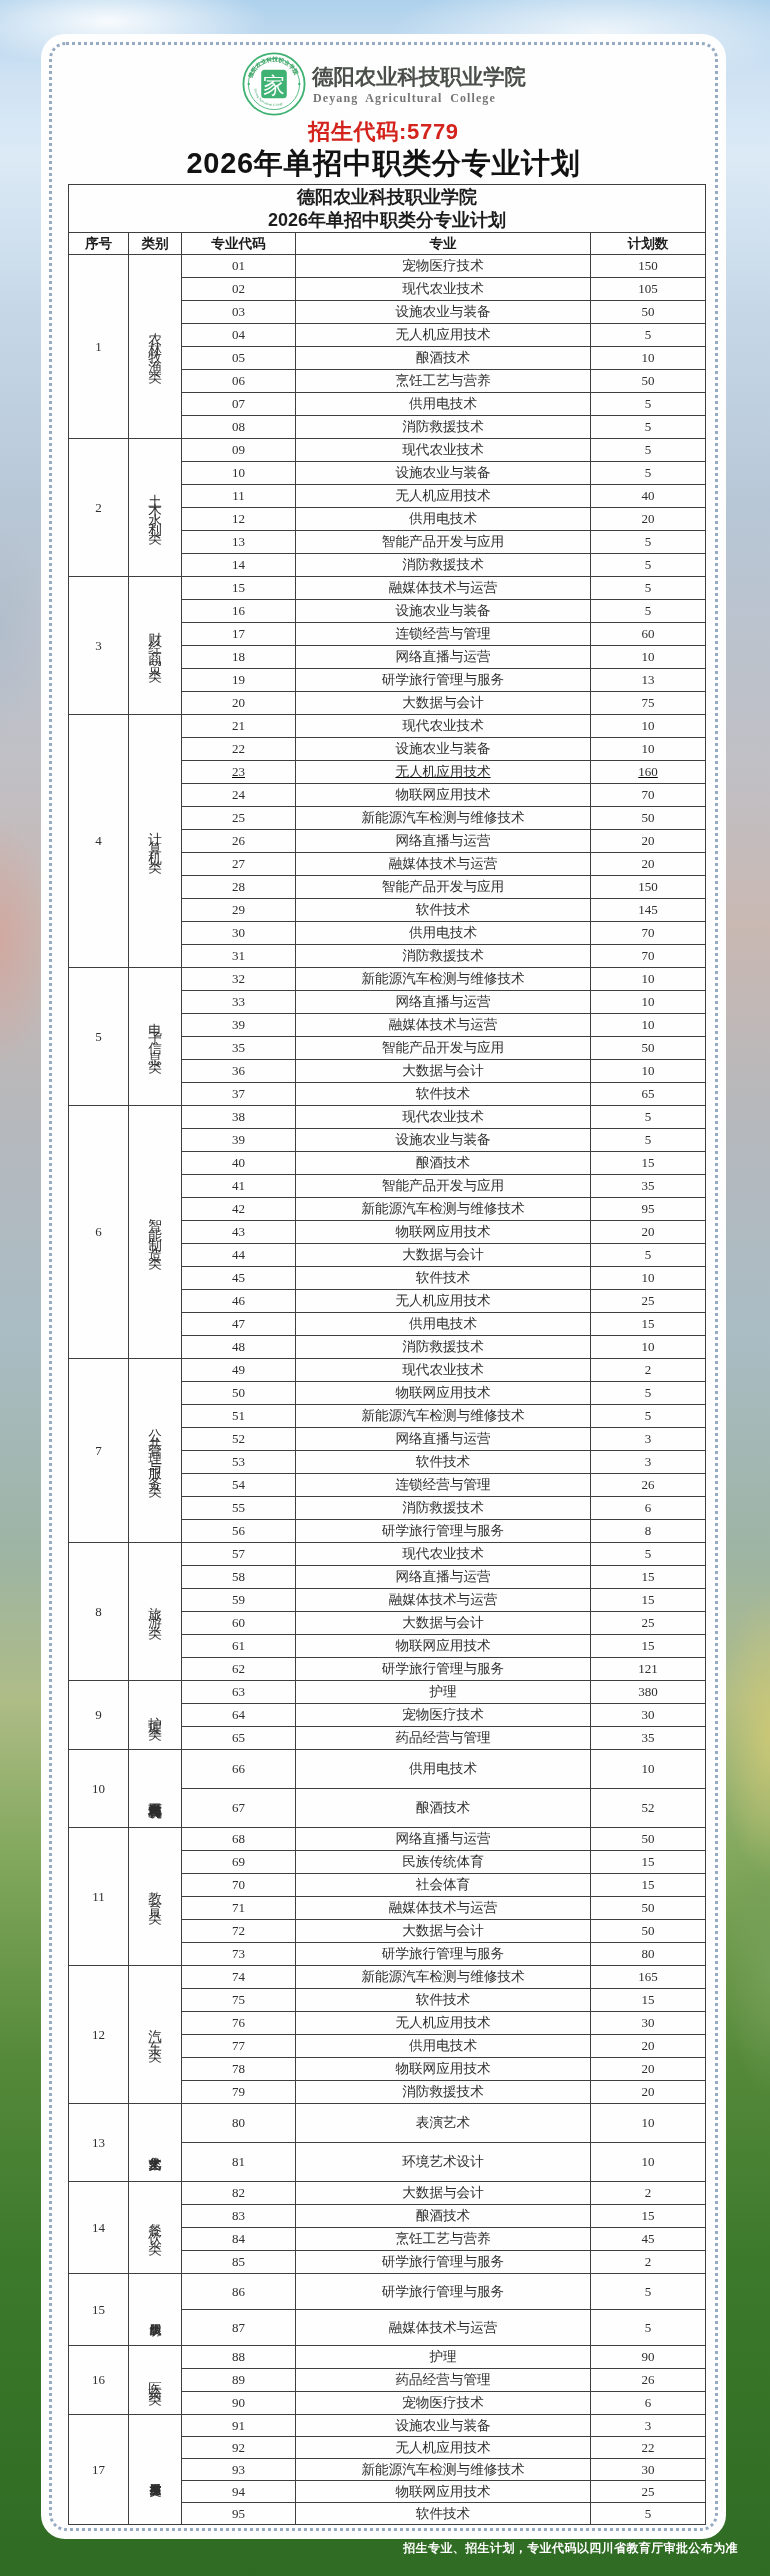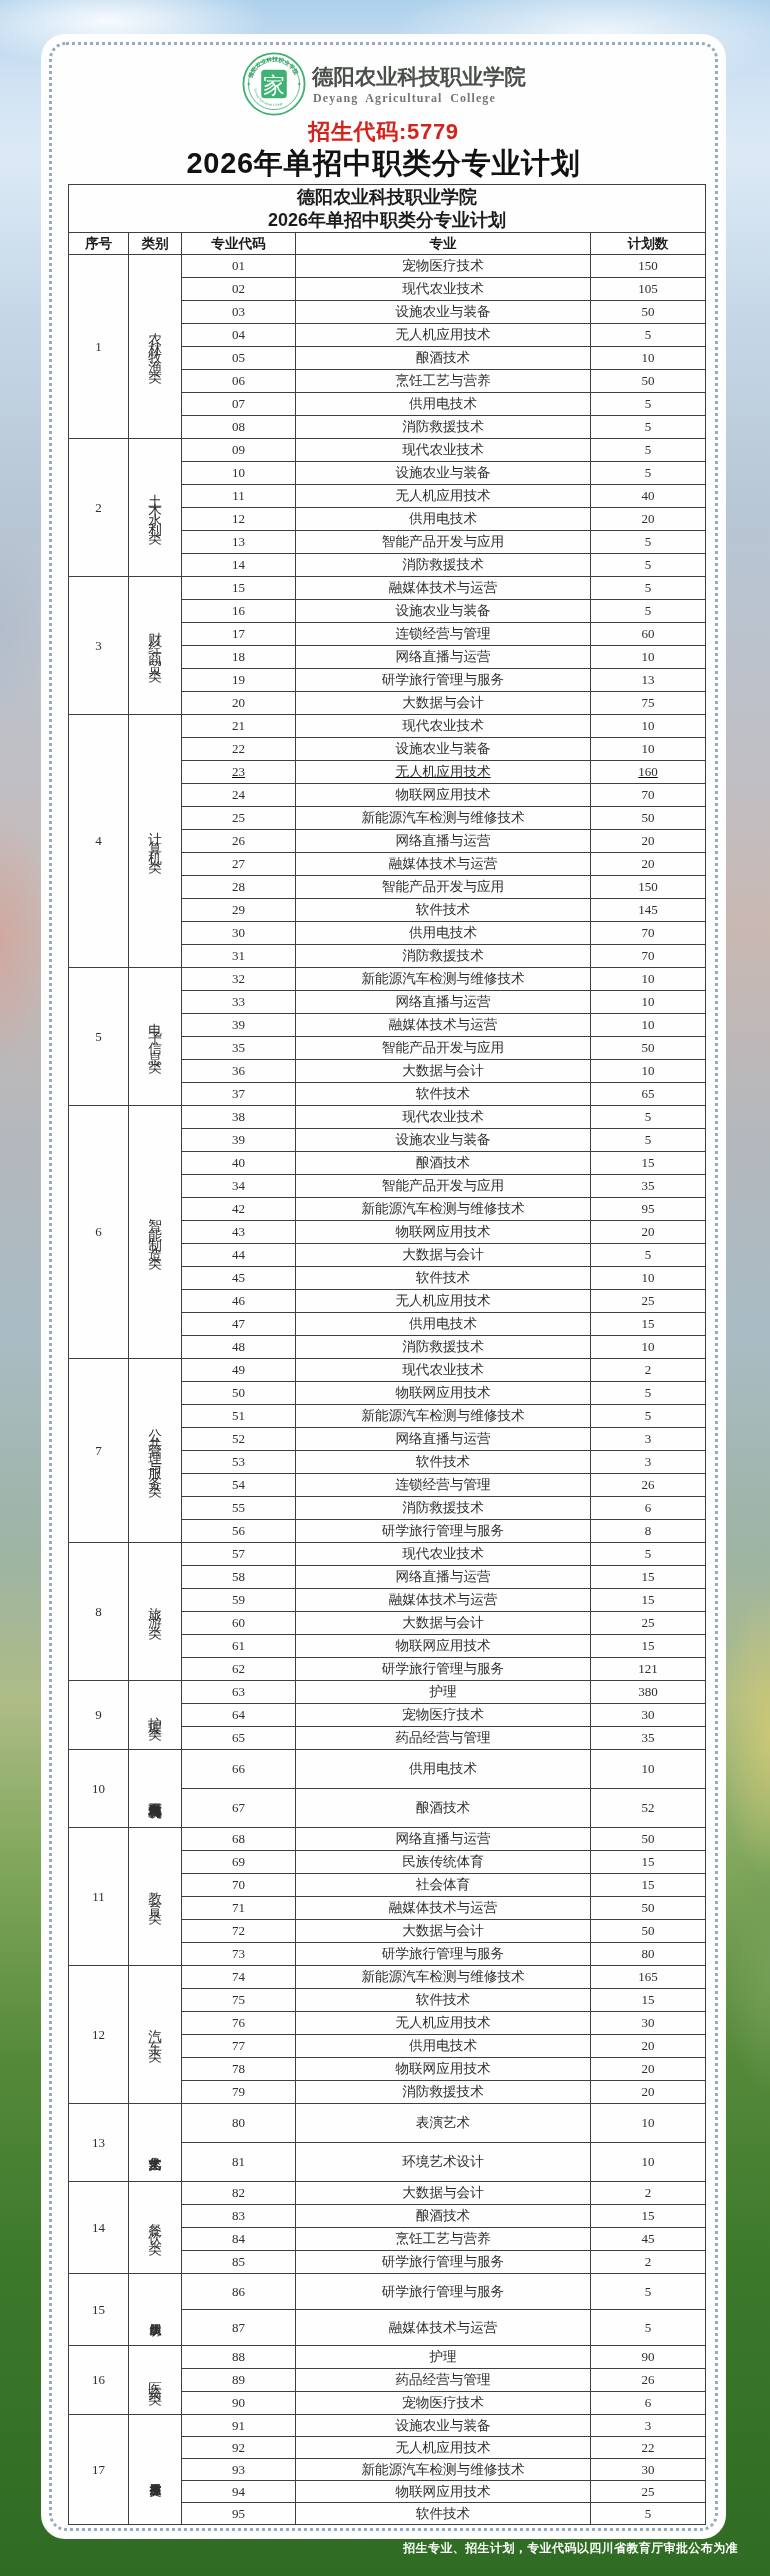--- a/index.html
+++ b/index.html
@@ -334,21 +334,21 @@
           <td class="c-code">39</td>
           <td class="c-major">设施农业与装备</td>
           <td class="c-plan">5</td>
         </tr>
         <tr style="height: 23px;">
           <td class="c-code">40</td>
           <td class="c-major">酿酒技术</td>
           <td class="c-plan">15</td>
         </tr>
         <tr style="height: 23px;">
-          <td class="c-code">34</td>
+          <td class="c-code">41</td>
           <td class="c-major">智能产品开发与应用</td>
           <td class="c-plan">35</td>
         </tr>
         <tr style="height: 23px;">
           <td class="c-code">42</td>
           <td class="c-major">新能源汽车检测与维修技术</td>
           <td class="c-plan">95</td>
         </tr>
         <tr style="height: 23px;">
           <td class="c-code">43</td>

